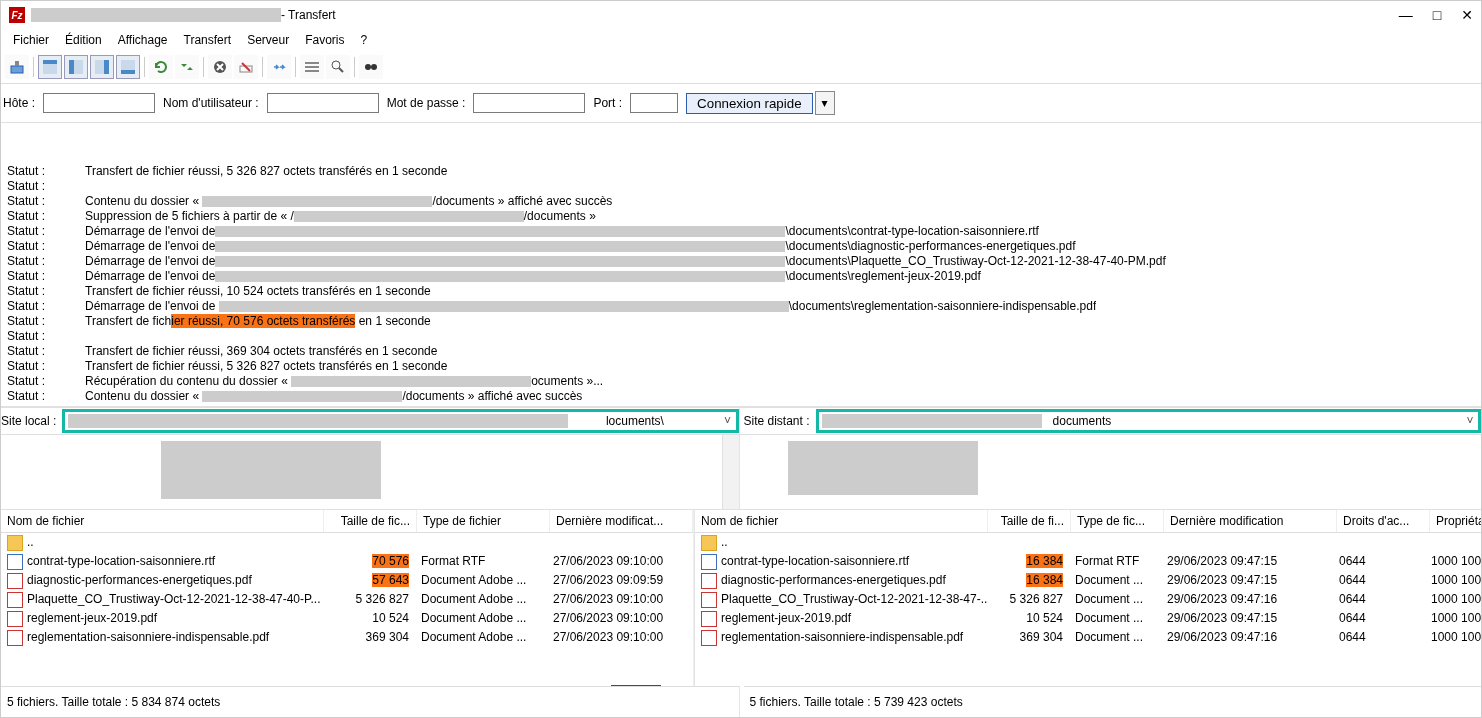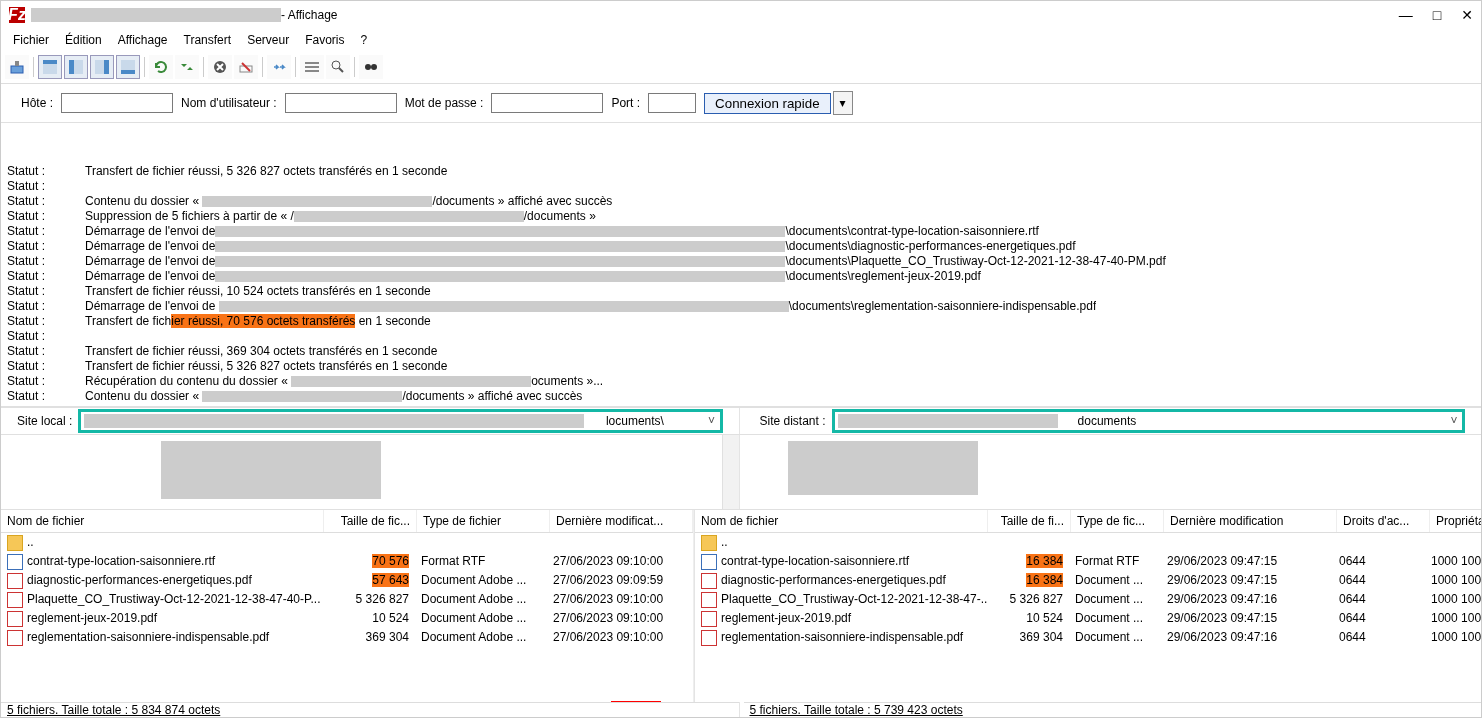--- a/index.html
+++ b/index.html
@@ -1,40 +1,40 @@
 <!DOCTYPE html>
 <html><head>
 <meta charset="utf-8">
 <style>
   html, body { margin:0; padding:0; font-family: "Segoe UI", Tahoma, sans-serif; font-size:12px; color:#000; background:#fff; }
   body { width:1482px; height:718px; overflow:hidden; display:flex; flex-direction:column; border:1px solid #ccc; box-sizing:border-box;}
   .titlebar { display:flex; align-items:center; height:28px; padding:0 8px; background:#fff;}
   .titlebar .app-icon { width:16px; height:16px; background:#b00; margin-right:6px; display:flex; align-items:center; justify-content:center;}
-  .titlebar .app-icon span{ color:#fff; font-weight:bold; font-size:16px; font-style:italic;}
+  .titlebar .app-icon span{ color:#fff; font-weight:bold; font-size:10px; font-style:italic;}
   .titlebar .redact{ background:#ccc; display:inline-block; height:14px; }
   .titlebar .wc{ margin-left:auto; display:flex; gap:20px; font-size:14px;}
   .menubar { display:flex; gap:4px; height:22px; align-items:center; padding:0 6px;}
   .menubar span{ padding:2px 6px; cursor:default;}
   .toolbar { display:flex; align-items:center; height:28px; padding:2px 4px; gap:2px; border-bottom:1px solid #ddd;}
   .tbtn{ width:22px; height:22px; border:1px solid transparent; display:flex; align-items:center; justify-content:center; background:#fafafa;}
   .tbtn.sel { border-color:#99b; background:#e6edf5;}
   .tsep{ width:1px; height:20px; background:#ccc; margin:0 2px;}
-  .quickbar{ display:flex; align-items:center; gap:8px; height:30px; padding:4px 20px; border-bottom:1px solid #e0e0e0;}
+  .quickbar{ display:flex; align-items:center; gap:8px; height:30px; padding:4px 2px; border-bottom:1px solid #e0e0e0;}
   .quickbar label{ white-space:nowrap;}
   .quickbar input{ height:18px; border:1px solid #7a7a7a; padding:0 3px;}
   .qbtn{ border:1px solid #2a5db0; background:#e9f0fb; padding:2px 10px;}
   .qdrop{ border:1px solid #888; background:#f4f4f4; width:18px; height:22px; display:flex;align-items:center;justify-content:center; margin-left:-6px;}
   .log{ flex:0 0 auto; max-height:240px; overflow:auto; padding:2px 0; border-bottom:2px solid #e0e0e0;margin-top:39px;}
   .logrow{ display:flex; padding:0 6px; line-height:15px;}
   .loglabel{ width:78px;}
   .logtext{ white-space:nowrap; overflow:hidden; text-overflow:clip;}
   .hl{ background:#f97316; }
   .redblock{ background:#ccc; display:inline-block; height:11px; vertical-align:middle;}
   .sitesplit{ display:flex; flex:0 0 auto; height:26px; border-bottom:1px solid #e0e0e0;}
-  .sitebox{ flex:1; display:flex; align-items:center; gap:6px; padding:2px 16px;}
+  .sitebox{ flex:1; display:flex; align-items:center; gap:6px; padding:2px 0;}
   .sitebox .combo{ flex:1; height:18px; border:3px solid #14b8a6; position:relative; display:flex; align-items:center;}
   .combo .redact{ height:14px; background:#ccc;}
   .combo .arrow{ margin-left:auto; width:16px; text-align:center; color:#555;}
   .divider-v{ width:4px; background:#fff; border-left:1px solid #e4e4e4;}
   .treesplit{ flex:0 0 74px; display:flex; border-bottom:1px solid #e0e0e0;}
   .treepane{ flex:1; overflow:hidden; position:relative; padding:4px 8px;}
   .listsplit{ flex:1 1 auto; display:flex; min-height:0;}
   .listpane{ flex:1; display:flex; flex-direction:column; border-right:1px solid #eee;}
   .listheader{ display:flex; border-bottom:1px solid #ddd; background:#fff;}
   .listheader span{ padding:4px 6px; border-right:1px solid #eee; white-space:nowrap; overflow:hidden; text-overflow:ellipsis;}
@@ -50,35 +50,35 @@
   .col-size{flex:0 0 80px; text-align:right;}
   .col-type{flex:0 0 120px}
   .col-date{flex:0 0 130px}
   .rcol-name{flex:0 0 280px}
   .rcol-size{flex:0 0 70px; text-align:right;}
   .rcol-type{flex:0 0 80px}
   .rcol-date{flex:0 0 160px}
   .rcol-perm{flex:0 0 80px}
   .rcol-own{flex:0 0 80px}
   .statusbar{ display:flex;}
-  .status{ flex:1; border-top:1px solid #ddd; padding:0 6px;text-decoration:underline;}
+  .status{ flex:1; border-top:1px solid #ddd; padding:8px 6px;}
   .redline{ height:1px; background:red; }
 
   
   svg{display:block}
 </style>
 </head>
 <body>
 
 <div class="titlebar">
   <div class="app-icon">
       <span>Fz</span>
     </div>
   <span class="redact" style="width:250px"></span>
-  <span> - Affichage</span>
+  <span> - Transfert</span>
   <div class="wc">
     <span>—</span>
     <span>□</span>
     <span>✕</span>
   </div>
 </div>
 
 <div class="menubar" id="menubar">
     <span>Fichier</span>
     <span>Édition</span>
@@ -260,21 +260,21 @@
       <span class="redact" style="width:500px;margin-left:3px"></span>
       <span style="margin-left:auto;margin-right:18px">locuments\</span>
       <span class="arrow">˅</span>
     </div>
   </div>
   <div class="divider-v"></div>
   <div class="sitebox">
     <label>Site distant :</label>
     <div class="combo">
       <span class="redact" style="width:220px;margin-left:3px"></span>
-      <span style="margin-left:20px">documents</span>
+      <span style="margin-left:11px">documents</span>
       <span class="arrow">˅</span>
     </div>
   </div>
 </div>
 
 <div class="treesplit">
   <div class="treepane">
      <div style="position:absolute;left:160px;top:6px;width:220px;height:58px;background:#ccc"></div>
      <div style="position:absolute;right:0;top:0;width:16px;height:100%;background:#f2f2f2;border-left:1px solid #e0e0e0"></div>
   </div>

